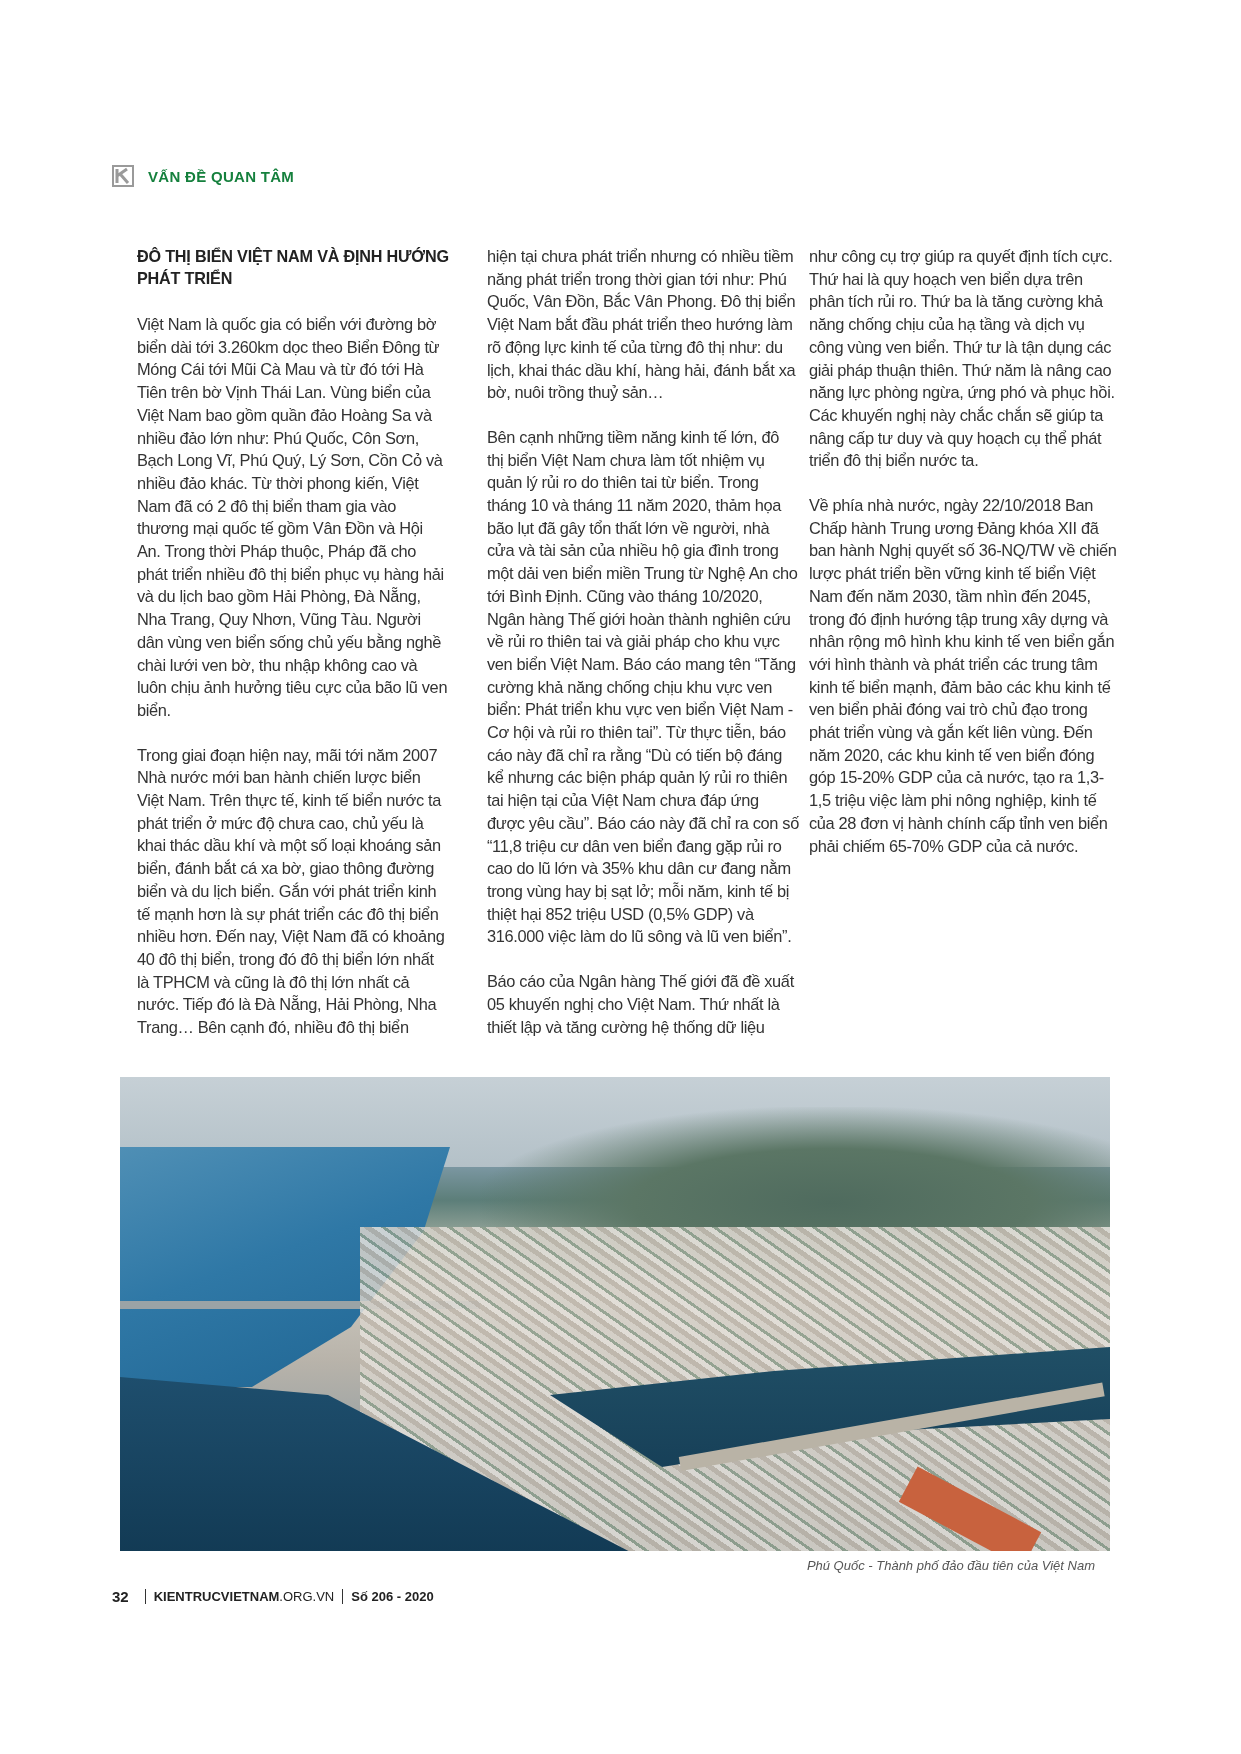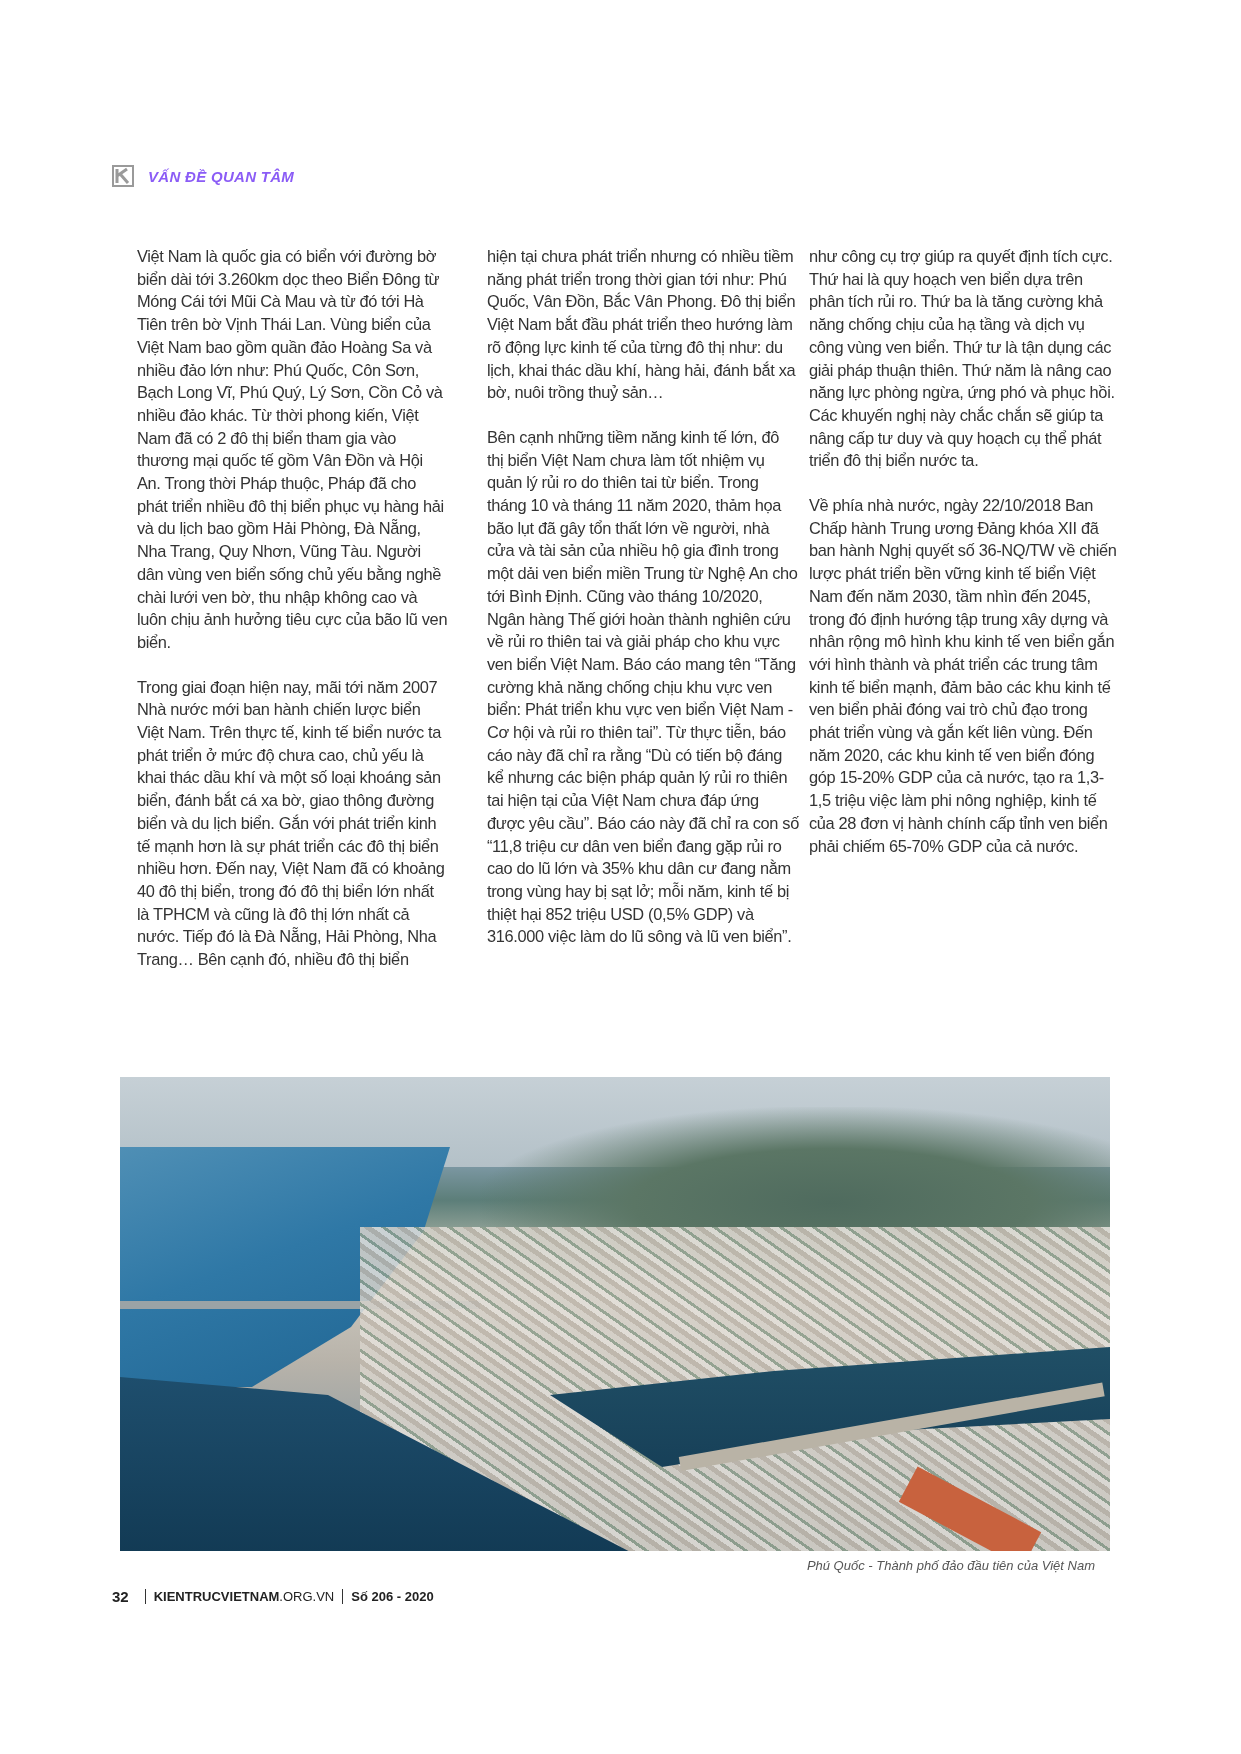--- a/index.html
+++ b/index.html
@@ -1,21 +1,21 @@
 <!DOCTYPE html>
 <html><head>
   <meta charset="utf-8">
   <style>
     html, body { margin: 0; padding: 0; background: #ffffff; }
     body { width: 1241px; height: 1754px; position: relative; overflow: hidden;
            font-family: "Liberation Sans", "DejaVu Sans", sans-serif; color: #2b2b2b; }
     .section-header { position: absolute; left: 112px; top: 165px; display: flex; align-items: center; gap: 14px; }
     .section-logo { width: 22px; height: 22px; position: relative; }
     .section-logo svg { display: block; }
-    .section-label { font-size: 15px; font-weight: bold; letter-spacing: 0.3px; color: #8b5cf6; font-style: italic; }
+    .section-label { font-size: 15px; font-weight: bold; letter-spacing: 0.3px; color: #15803d; }
 
     .columns { position: absolute; left: 137px; top: 245px; width: 1000px; height: 800px; }
     .col { position: absolute; top: 0; width: 312px; font-size: 16.4px; line-height: 22.7px; color: #333333; letter-spacing: -0.35px; }
     .col-1 { left: 0; }
     .col-2 { left: 336px; margin-left: 14px; }
     .col-3 { left: 672px; }
     .col p { margin: 0 0 22px 0; }
     .article-title { font-size: 16.2px; font-weight: bold; line-height: 22px; color: #222; margin: 0 0 24px 0; letter-spacing: -0.2px; }
 
     .photo { position: absolute; left: 120px; top: 1077px; width: 990px; height: 474px; overflow: hidden;
@@ -51,26 +51,28 @@
     <svg width="22" height="22" viewBox="0 0 22 22">
       <rect x="1" y="1" width="20" height="20" fill="none" stroke="#9a9a9a" stroke-width="2"></rect>
       <path d="M5 4 V18 M5 11 L15 4 M9 10 L16 18" stroke="#9a9a9a" stroke-width="3" fill="none"></path>
     </svg>
   </span>
   <span class="section-label">VẤN ĐỀ QUAN TÂM</span>
 </div>
 
 <div class="columns">
   <div class="col col-1">
+    <h2 class="article-title">ĐÔ THỊ BIỂN VIỆT NAM VÀ ĐỊNH HƯỚNG PHÁT TRIỂN</h2>
     <p>Việt Nam là quốc gia có biển với đường bờ biển dài tới 3.260km dọc theo Biển Đông từ Móng Cái tới Mũi Cà Mau và từ đó tới Hà Tiên trên bờ Vịnh Thái Lan. Vùng biển của Việt Nam bao gồm quần đảo Hoàng Sa và nhiều đảo lớn như: Phú Quốc, Côn Sơn, Bạch Long Vĩ, Phú Quý, Lý Sơn, Cồn Cỏ và nhiều đảo khác. Từ thời phong kiến, Việt Nam đã có 2 đô thị biển tham gia vào thương mại quốc tế gồm Vân Đồn và Hội An. Trong thời Pháp thuộc, Pháp đã cho phát triển nhiều đô thị biển phục vụ hàng hải và du lịch bao gồm Hải Phòng, Đà Nẵng, Nha Trang, Quy Nhơn, Vũng Tàu. Người dân vùng ven biển sống chủ yếu bằng nghề chài lưới ven bờ, thu nhập không cao và luôn chịu ảnh hưởng tiêu cực của bão lũ ven biển.</p>
     <p>Trong giai đoạn hiện nay, mãi tới năm 2007 Nhà nước mới ban hành chiến lược biển Việt Nam. Trên thực tế, kinh tế biển nước ta phát triển ở mức độ chưa cao, chủ yếu là khai thác dầu khí và một số loại khoáng sản biển, đánh bắt cá xa bờ, giao thông đường biển và du lịch biển. Gắn với phát triển kinh tế mạnh hơn là sự phát triển các đô thị biển nhiều hơn. Đến nay, Việt Nam đã có khoảng 40 đô thị biển, trong đó đô thị biển lớn nhất là TPHCM và cũng là đô thị lớn nhất cả nước. Tiếp đó là Đà Nẵng, Hải Phòng, Nha Trang… Bên cạnh đó, nhiều đô thị biển</p>
   </div>
   <div class="col col-2">
     <p>hiện tại chưa phát triển nhưng có nhiều tiềm năng phát triển trong thời gian tới như: Phú Quốc, Vân Đồn, Bắc Vân Phong. Đô thị biển Việt Nam bắt đầu phát triển theo hướng làm rõ động lực kinh tế của từng đô thị như: du lịch, khai thác dầu khí, hàng hải, đánh bắt xa bờ, nuôi trồng thuỷ sản…</p>
     <p>Bên cạnh những tiềm năng kinh tế lớn, đô thị biển Việt Nam chưa làm tốt nhiệm vụ quản lý rủi ro do thiên tai từ biển. Trong tháng 10 và tháng 11 năm 2020, thảm họa bão lụt đã gây tổn thất lớn về người, nhà cửa và tài sản của nhiều hộ gia đình trong một dải ven biển miền Trung từ Nghệ An cho tới Bình Định. Cũng vào tháng 10/2020, Ngân hàng Thế giới hoàn thành nghiên cứu về rủi ro thiên tai và giải pháp cho khu vực ven biển Việt Nam. Báo cáo mang tên “Tăng cường khả năng chống chịu khu vực ven biển: Phát triển khu vực ven biển Việt Nam - Cơ hội và rủi ro thiên tai”. Từ thực tiễn, báo cáo này đã chỉ ra rằng “Dù có tiến bộ đáng kể nhưng các biện pháp quản lý rủi ro thiên tai hiện tại của Việt Nam chưa đáp ứng được yêu cầu”. Báo cáo này đã chỉ ra con số “11,8 triệu cư dân ven biển đang gặp rủi ro cao do lũ lớn và 35% khu dân cư đang nằm trong vùng hay bị sạt lở; mỗi năm, kinh tế bị thiệt hại 852 triệu USD (0,5% GDP) và 316.000 việc làm do lũ sông và lũ ven biển”.</p>
+    <p>Báo cáo của Ngân hàng Thế giới đã đề xuất 05 khuyến nghị cho Việt Nam. Thứ nhất là thiết lập và tăng cường hệ thống dữ liệu</p>
   </div>
   <div class="col col-3">
     <p>như công cụ trợ giúp ra quyết định tích cực. Thứ hai là quy hoạch ven biển dựa trên phân tích rủi ro. Thứ ba là tăng cường khả năng chống chịu của hạ tầng và dịch vụ công vùng ven biển. Thứ tư là tận dụng các giải pháp thuận thiên. Thứ năm là nâng cao năng lực phòng ngừa, ứng phó và phục hồi. Các khuyến nghị này chắc chắn sẽ giúp ta nâng cấp tư duy và quy hoạch cụ thể phát triển đô thị biển nước ta.</p>
     <p>Về phía nhà nước, ngày 22/10/2018 Ban Chấp hành Trung ương Đảng khóa XII đã ban hành Nghị quyết số 36-NQ/TW về chiến lược phát triển bền vững kinh tế biển Việt Nam đến năm 2030, tầm nhìn đến 2045, trong đó định hướng tập trung xây dựng và nhân rộng mô hình khu kinh tế ven biển gắn với hình thành và phát triển các trung tâm kinh tế biển mạnh, đảm bảo các khu kinh tế ven biển phải đóng vai trò chủ đạo trong phát triển vùng và gắn kết liên vùng. Đến năm 2020, các khu kinh tế ven biển đóng góp 15-20% GDP của cả nước, tạo ra 1,3-1,5 triệu việc làm phi nông nghiệp, kinh tế của 28 đơn vị hành chính cấp tỉnh ven biển phải chiếm 65-70% GDP của cả nước.</p>
   </div>
 </div>
 
 <div class="photo">
   <div class="sky"></div>
   <div class="hills"></div>

